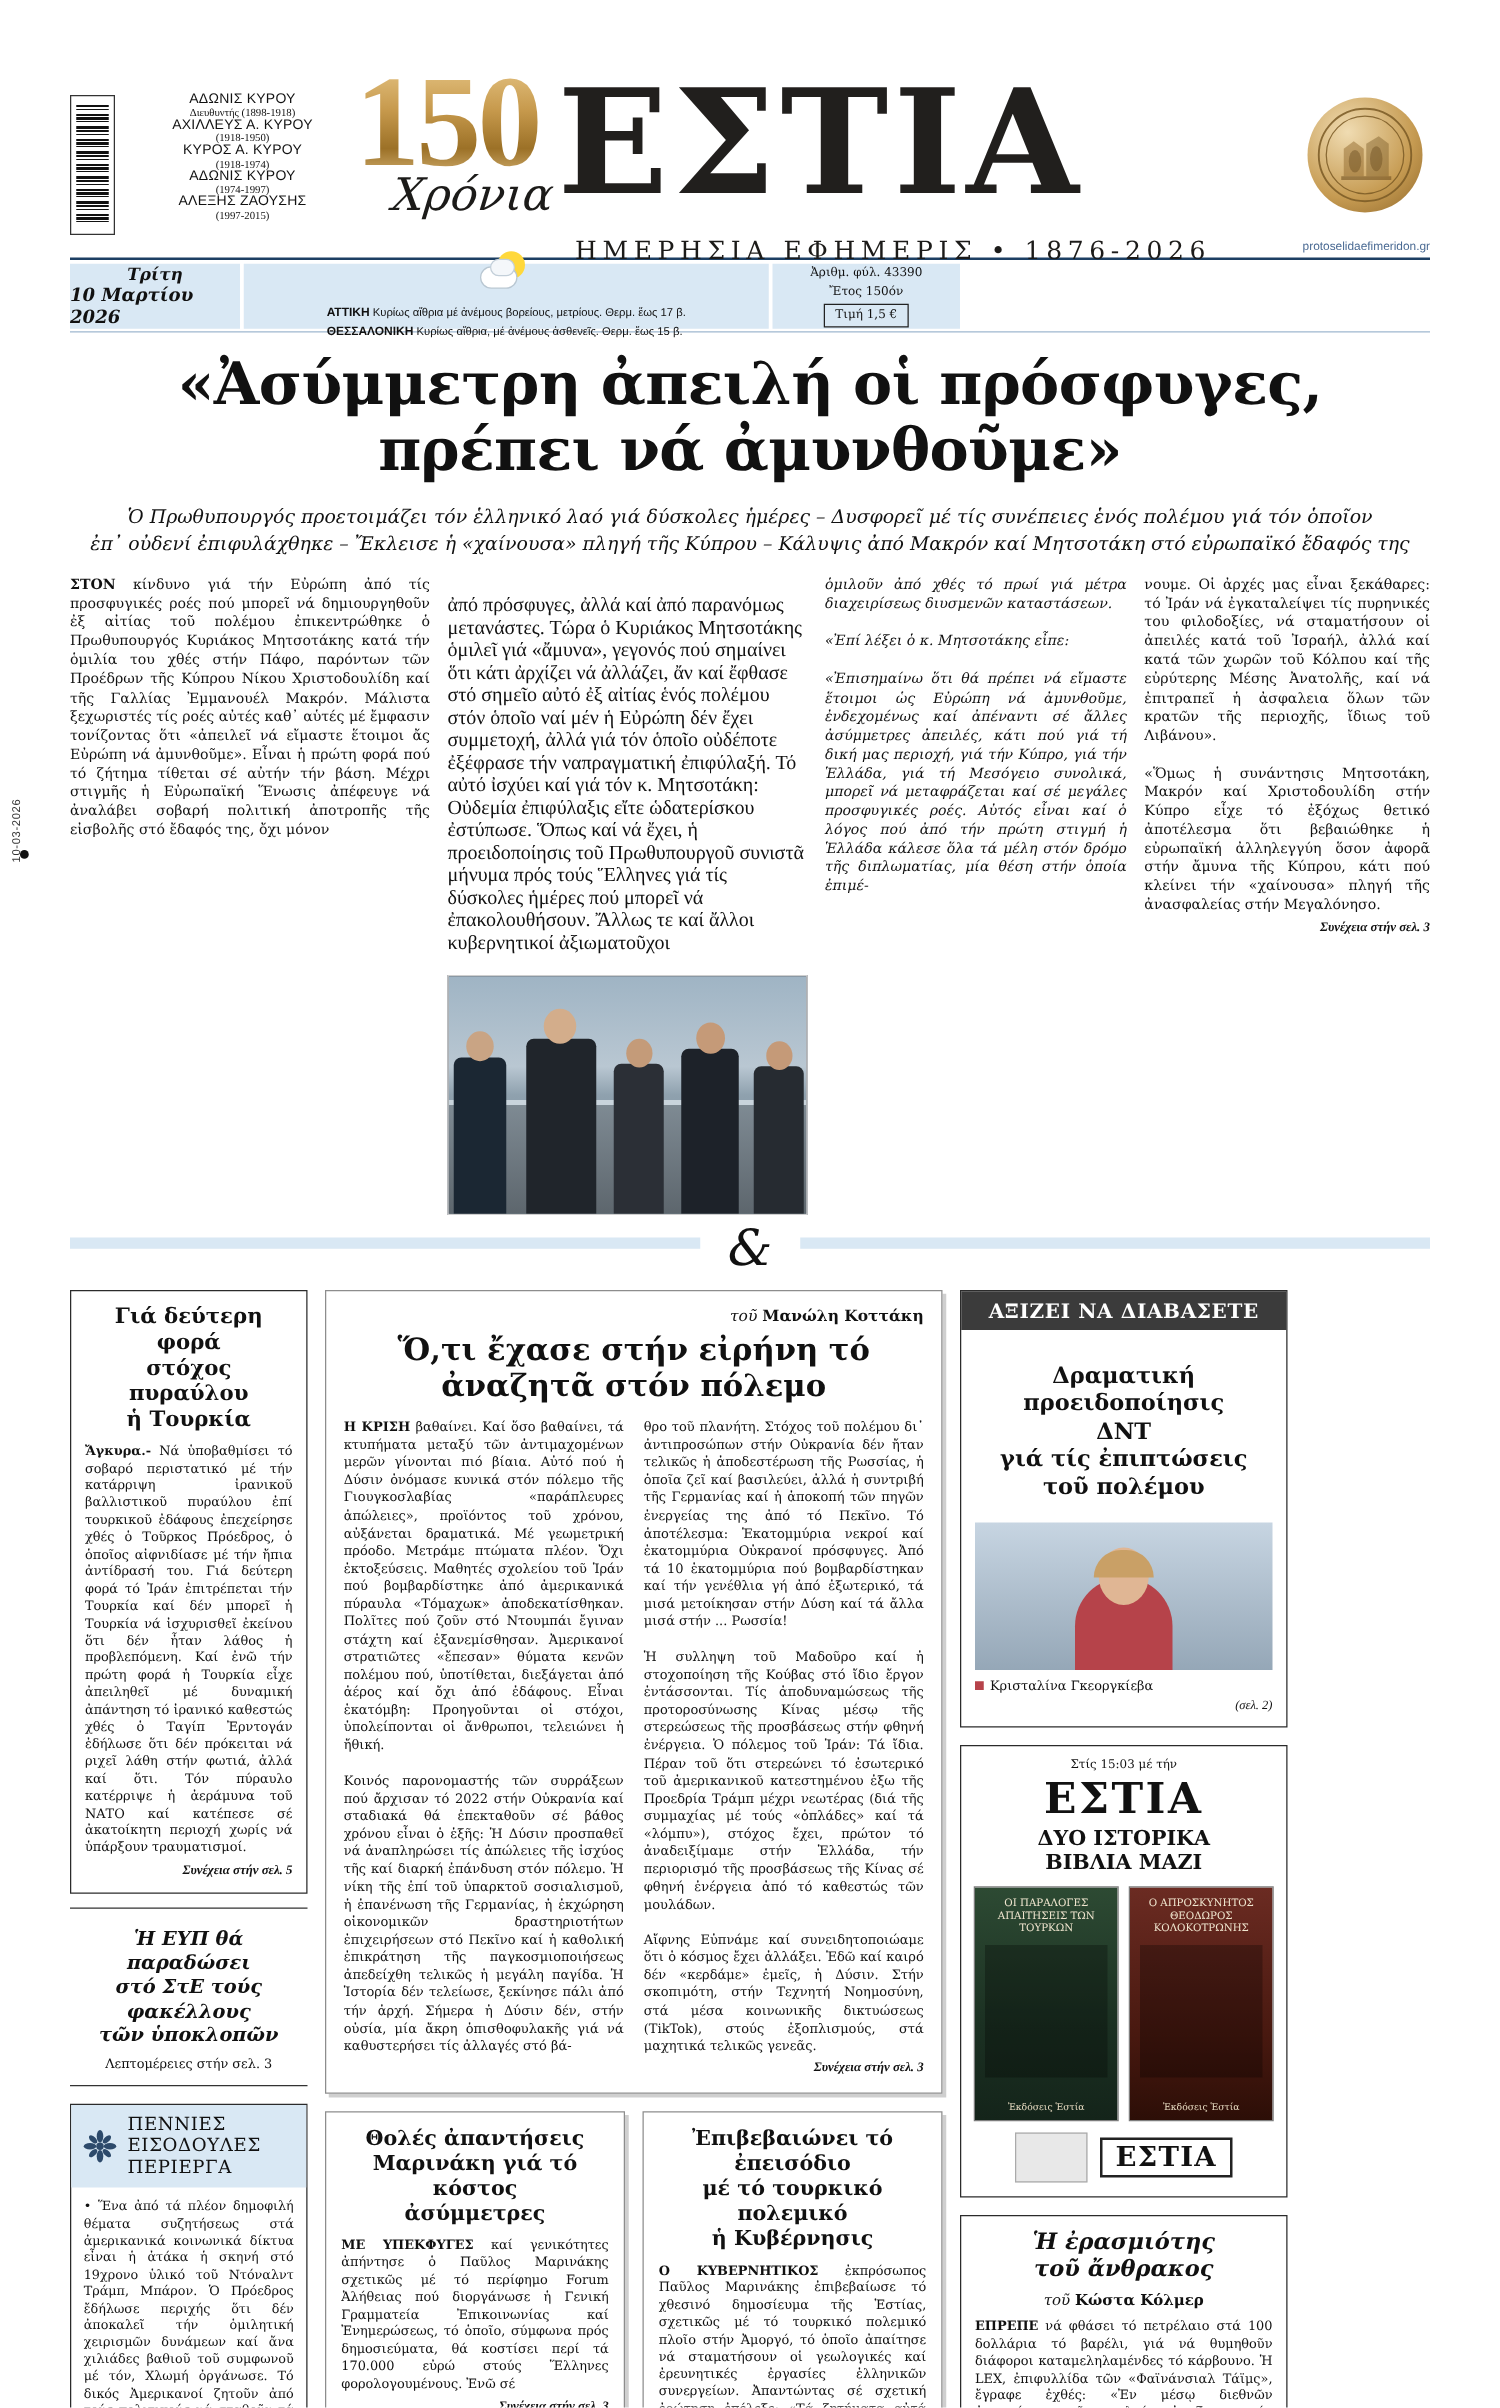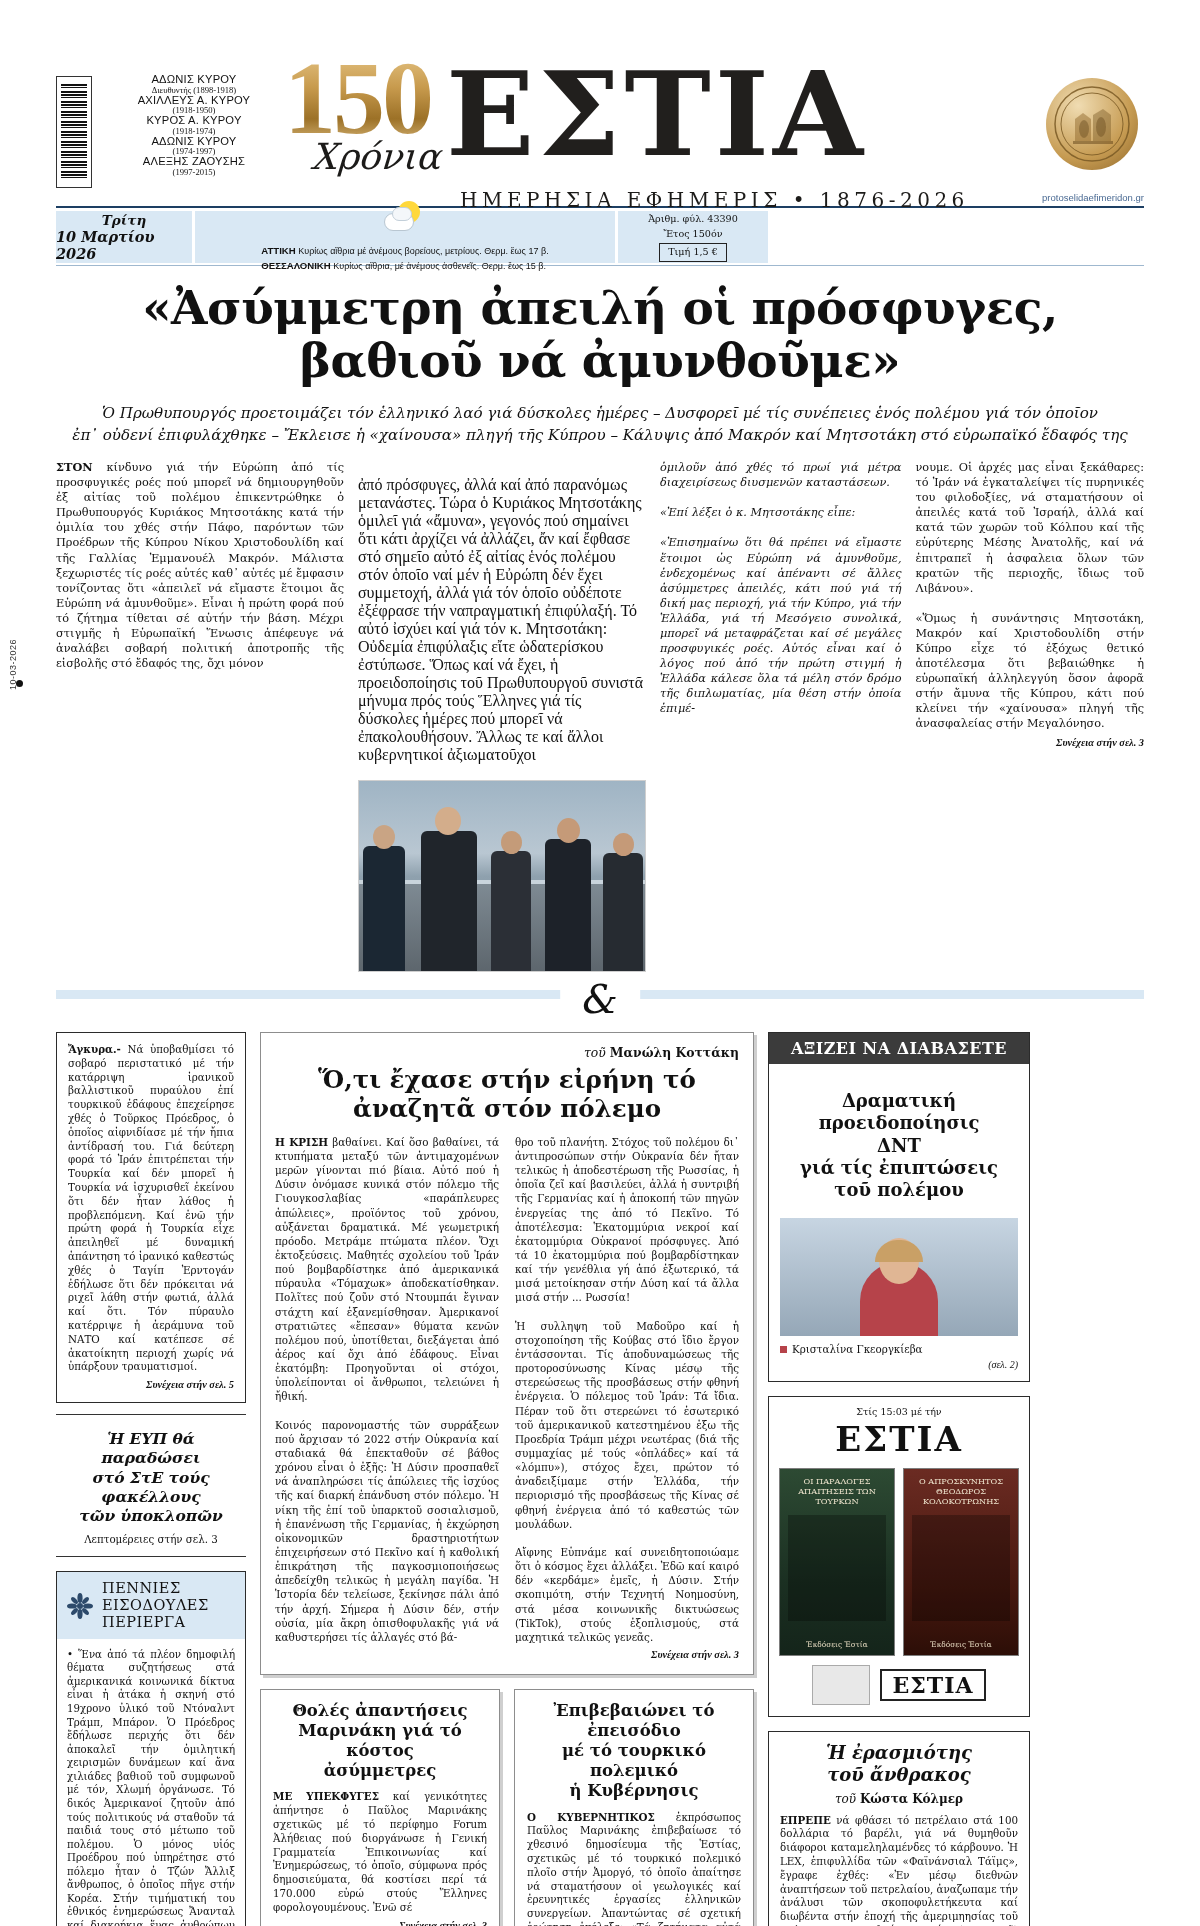--- a/index.html
+++ b/index.html
@@ -247,21 +247,21 @@
       <div>Ἀριθμ. φύλ. 43390</div>
       <div>Ἔτος 150όν</div>
       <div class="price">Τιμή 1,5 €</div>
     </div>
   </div>
   <div class="rule-bot"></div>
 
   <div class="hl">
     <h1>
       <span>«Ἀσύμμετρη ἀπειλή οἱ πρόσφυγες,</span><br>
-      <span>βαθιοῦ νά ἀμυνθοῦμε»</span>
+      <span>πρέπει νά ἀμυνθοῦμε»</span>
     </h1>
   </div>
   <div class="deck">
     <span>Ὁ Πρωθυπουργός προετοιμάζει τόν ἑλληνικό λαό γιά δύσκολες ἡμέρες – Δυσφορεῖ μέ τίς συνέπειες ἑνός πολέμου γιά τόν ὁποῖον</span><br>
     <span>ἐπ᾽ οὐδενί ἐπιφυλάχθηκε – Ἔκλεισε ἡ «χαίνουσα» πληγή τῆς Κύπρου – Κάλυψις ἀπό Μακρόν καί Μητσοτάκη στό εὐρωπαϊκό ἔδαφός της</span>
   </div>
 
   <div class="lead">
     <div class="lcol">
       <p><span class="dropcap">ΣΤΟΝ</span><span> κίνδυνο γιά τήν Εὐρώπη ἀπό τίς προσφυγικές ροές πού μπορεῖ νά δημιουργηθοῦν ἐξ αἰτίας τοῦ πολέμου ἐπικεντρώθηκε ὁ Πρωθυπουργός Κυριάκος Μητσοτάκης κατά τήν ὁμιλία του χθές στήν Πάφο, παρόντων τῶν Προέδρων τῆς Κύπρου Νίκου Χριστοδουλίδη καί τῆς Γαλλίας Ἐμμανουέλ Μακρόν. Μάλιστα ξεχωριστές τίς ροές αὐτές καθ᾽ αὑτές μέ ἔμφασιν τονίζοντας ὅτι «ἀπειλεῖ νά εἴμαστε ἕτοιμοι ἄς Εὐρώπη νά ἀμυνθοῦμε». Εἶναι ἡ πρώτη φορά πού τό ζήτημα τίθεται σέ αὐτήν τήν βάση. Μέχρι στιγμῆς ἡ Εὐρωπαϊκή Ἕνωσις ἀπέφευγε νά ἀναλάβει σοβαρή πολιτική ἀποτροπῆς τῆς εἰσβολῆς στό ἔδαφός της, ὄχι μόνον</span></p>
@@ -300,20 +300,25 @@
   </div>
 
   <div class="amp-row">
     <div class="amp">&amp;</div>
   </div>
 
   <div class="grid">
 
     <div class="col-left">
       <div class="boxed">
+        <h3>
+          <span>Γιά δεύτερη φορά</span><br>
+          <span>στόχος πυραύλου</span><br>
+          <span>ἡ Τουρκία</span>
+        </h3>
         <p><span class="city">Ἄγκυρα.-</span><span> Νά ὑποβαθμίσει τό σοβαρό περιστατικό μέ τήν κατάρριψη ἰρανικοῦ βαλλιστικοῦ πυραύλου ἐπί τουρκικοῦ ἐδάφους ἐπεχείρησε χθές ὁ Τοῦρκος Πρόεδρος, ὁ ὁποῖος αἰφνιδίασε μέ τήν ἤπια ἀντίδρασή του. Γιά δεύτερη φορά τό Ἰράν ἐπιτρέπεται τήν Τουρκία καί δέν μπορεῖ ἡ Τουρκία νά ἰσχυρισθεῖ ἐκείνου ὅτι δέν ἦταν λάθος ἡ προβλεπόμενη. Καί ἐνῶ τήν πρώτη φορά ἡ Τουρκία εἶχε ἀπειληθεῖ μέ δυναμική ἀπάντηση τό ἰρανικό καθεστώς χθές ὁ Ταγίπ Ἐρντογάν ἐδήλωσε ὅτι δέν πρόκειται νά ριχεῖ λάθη στήν φωτιά, ἀλλά καί ὅτι. Τόν πύραυλο κατέρριψε ἡ ἀεράμυνα τοῦ ΝΑΤΟ καί κατέπεσε σέ ἀκατοίκητη περιοχή χωρίς νά ὑπάρξουν τραυματισμοί.</span></p>
         <div class="cont">Συνέχεια στήν σελ. 5</div>
       </div>
 
       <div class="hr-thin"></div>
       <div class="smallhead">
         <span>Ἡ ΕΥΠ θά παραδώσει</span><br>
         <span>στό ΣτΕ τούς φακέλλους</span><br>
         <span>τῶν ὑποκλοπῶν</span>
       </div>
@@ -410,20 +415,24 @@
           <div class="rail-cap">
             <span class="sq"></span><span>Κρισταλίνα Γκεοργκίεβα</span>
           </div>
           <div class="rail-ref">(σελ. 2)</div>
         </div>
       </div>
 
       <div class="adbox">
         <div class="ad-top">Στίς 15:03 μέ τήν</div>
         <div class="ad-logo">ΕΣΤΙΑ</div>
+        <div class="ad-sub">
+          <div>ΔΥΟ ΙΣΤΟΡΙΚΑ</div>
+          <div>ΒΙΒΛΙΑ ΜΑΖΙ</div>
+        </div>
         <div class="books">
           <div class="book b1">
             <div class="bt">ΟΙ ΠΑΡΑΛΟΓΕΣ ΑΠΑΙΤΗΣΕΙΣ ΤΩΝ ΤΟΥΡΚΩΝ</div>
             <div class="bimg"></div>
             <div class="bb">Ἐκδόσεις Ἑστία</div>
           </div>
           <div class="book b2">
             <div class="bt">Ο ΑΠΡΟΣΚΥΝΗΤΟΣ ΘΕΟΔΩΡΟΣ ΚΟΛΟΚΟΤΡΩΝΗΣ</div>
             <div class="bimg"></div>
             <div class="bb">Ἐκδόσεις Ἑστία</div>

